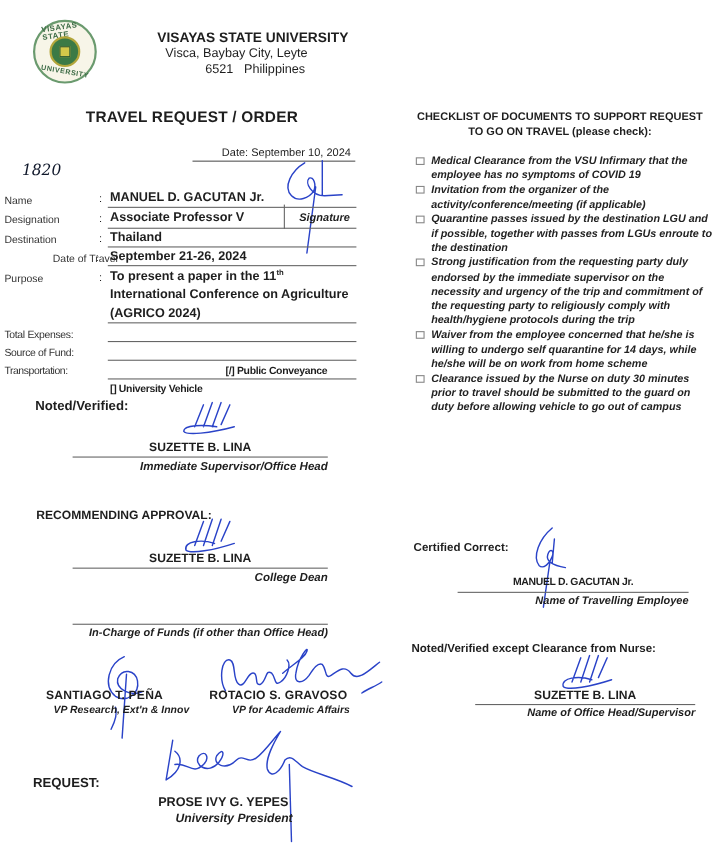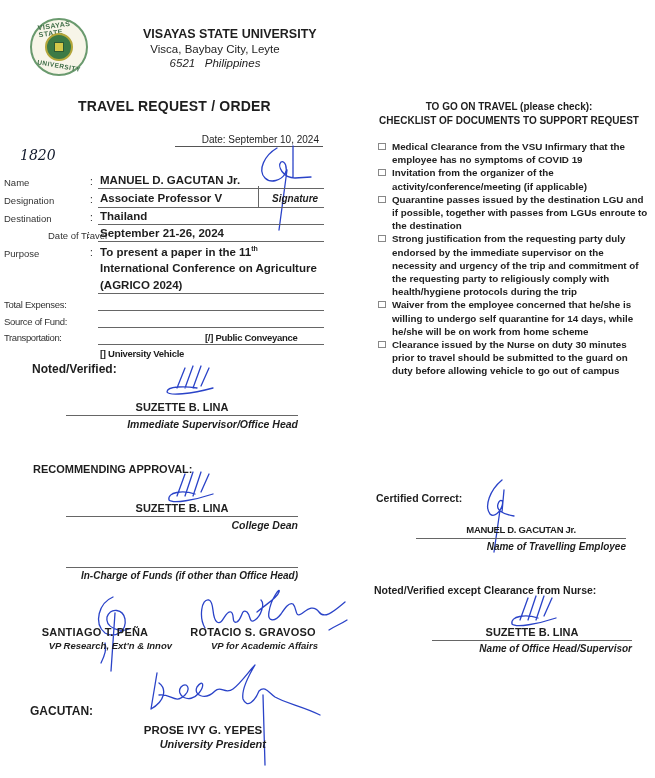--- a/index.html
+++ b/index.html
@@ -23,37 +23,37 @@
     .sig-label { left: 272px; top: 193px; font-size: 10px; font-weight: bold; font-style: italic; }
     .vsep { left: 258px; top: 186px; width: 1px; height: 22px; background: #666; }
     .trans { left: 100px; top: 330px; font-size: 9.5px; font-weight: bold; }
     .section-head { font-size: 12px; font-weight: bold; }
     .sig-name { font-size: 11px; font-weight: bold; text-align: center; }
     .sig-role { font-size: 10.5px; font-weight: bold; font-style: italic; text-align: right; }
     .ck-head { left: 374px; top: 100px; width: 270px; font-size: 10px; font-weight: bold; text-align: center; line-height: 14px; }
     .ck-list { left: 378px; top: 140px; width: 272px; list-style: none; }
     .ck-item { display: flex; font-size: 9.8px; font-weight: bold; line-height: 13.2px; color: #222; }
     .ck-box { flex: 0 0 13px; width: 7px; height: 7px; margin-top: 3px; margin-right: 6px; border: 1px solid #888; max-width: 8px; }
-    .ck-text { flex: 1; }
+    .ck-text { flex: 1; font-style: italic; }
     svg.sig { position: absolute; overflow: visible; }
     svg.sig path { fill: none; stroke: #2a43c8; stroke-width: 1.3; stroke-linecap: round; stroke-linejoin: round; }
   </style>
 </head>
 <body>
 
 <div class="abs seal">
   <span class="seal-txt-top">VISAYAS STATE</span>
   <div class="seal-inner">
       <div class="seal-core"></div>
     </div>
   <span class="seal-txt-bot">UNIVERSITY</span>
 </div>
 <div class="abs hdr-title">VISAYAS STATE UNIVERSITY</div>
 <div class="abs hdr-line" style="left:140px;top:43px;">Visca, Baybay City, Leyte</div>
-<div class="abs hdr-line" style="left:140px;top:57px;white-space:pre;font-style:italic;">6521   Philippines</div>
+<div class="abs hdr-line" style="left:157px;top:57px;white-space:pre;">6521   Philippines</div>
 
 <div class="abs form-title">TRAVEL REQUEST / ORDER</div>
 <div class="abs date-line">Date:  September 10, 2024</div>
 <div class="abs handnum">1820</div>
 
 <svg class="sig" style="left:255px;top:140px;" width="70" height="90">
   <path d="M22 8 C10 15 2 30 10 38 C16 44 26 40 30 34 C33 28 30 20 26 22 C22 26 28 38 40 38 L56 37 M38 6 L38 37 M32 30 L24 90"></path>
 </svg>
 
 <div class="abs label" style="top:177px;">Name</div>
@@ -121,30 +121,30 @@
   <path d="M28 4 C14 10 8 30 20 40 C30 46 42 38 40 26 C38 16 26 14 22 24 C20 34 34 40 44 36 M30 20 L26 78 M16 70 C20 62 22 56 20 50"></path>
 </svg>
 <svg class="sig" style="left:195px;top:588px;" width="165" height="50">
   <path d="M10 40 C4 30 6 10 14 12 C20 14 16 30 22 34 C28 38 30 22 36 24 C40 26 36 36 42 34 C48 30 46 20 52 24 C56 28 54 36 60 32 C66 28 70 16 66 12 M62 24 C74 14 82 10 84 4 C86 -2 76 10 74 24 C72 34 80 34 86 26 C90 20 94 14 98 16 C102 20 100 30 106 26 C112 22 118 16 124 24 C130 32 140 22 150 14 M134 42 C140 38 146 36 152 32"></path>
 </svg>
 <div class="abs sig-name" style="left:20px;top:626px;width:150px;letter-spacing:0.2px;">SANTIAGO T. PEÑA</div>
 <div class="abs sig-role" style="left:12px;top:640px;width:160px;font-size:9.5px;">VP Research, Ext'n &amp; Innov</div>
 <div class="abs sig-name" style="left:188px;top:626px;width:130px;letter-spacing:0.2px;">ROTACIO S. GRAVOSO</div>
 <div class="abs sig-role" style="left:188px;top:640px;width:130px;font-size:9.5px;">VP for Academic Affairs</div>
 
-<div class="abs section-head" style="left:30px;top:704px;">GACUTAN:</div>
+<div class="abs section-head" style="left:30px;top:704px;">REQUEST:</div>
 <svg class="sig" style="left:145px;top:665px;" width="180" height="105">
   <path d="M12 8 L6 44 M6 44 C20 36 22 24 14 18 M14 30 C26 28 30 40 40 30 C46 24 42 16 36 22 C30 30 44 40 54 28 C60 20 58 14 52 22 C48 30 60 36 70 26 C76 20 80 30 88 24 C96 18 104 6 110 0 C104 10 96 24 98 34 C102 44 110 36 114 26 C120 20 124 28 130 32 C140 38 160 42 175 50 M118 30 L120 100"></path>
 </svg>
 <div class="abs sig-name" style="left:140px;top:724px;width:126px;font-size:11.5px;">PROSE IVY G. YEPES</div>
 <div class="abs sig-role" style="left:140px;top:738px;width:126px;font-size:11px;">University President</div>
 
 <div class="abs ck-head">
+  <div>CHECKLIST OF DOCUMENTS TO SUPPORT REQUEST</div>
   <div>TO GO ON TRAVEL (please check):</div>
-  <div>CHECKLIST OF DOCUMENTS TO SUPPORT REQUEST</div>
 </div>
 <ul class="abs ck-list">
   <li class="ck-item">
       <span class="ck-box"></span>
       <span class="ck-text">Medical Clearance from the VSU Infirmary that the employee has no symptoms of COVID 19</span>
     </li>
   <li class="ck-item">
       <span class="ck-box"></span>
       <span class="ck-text">Invitation from the organizer of the activity/conference/meeting (if applicable)</span>
     </li>

